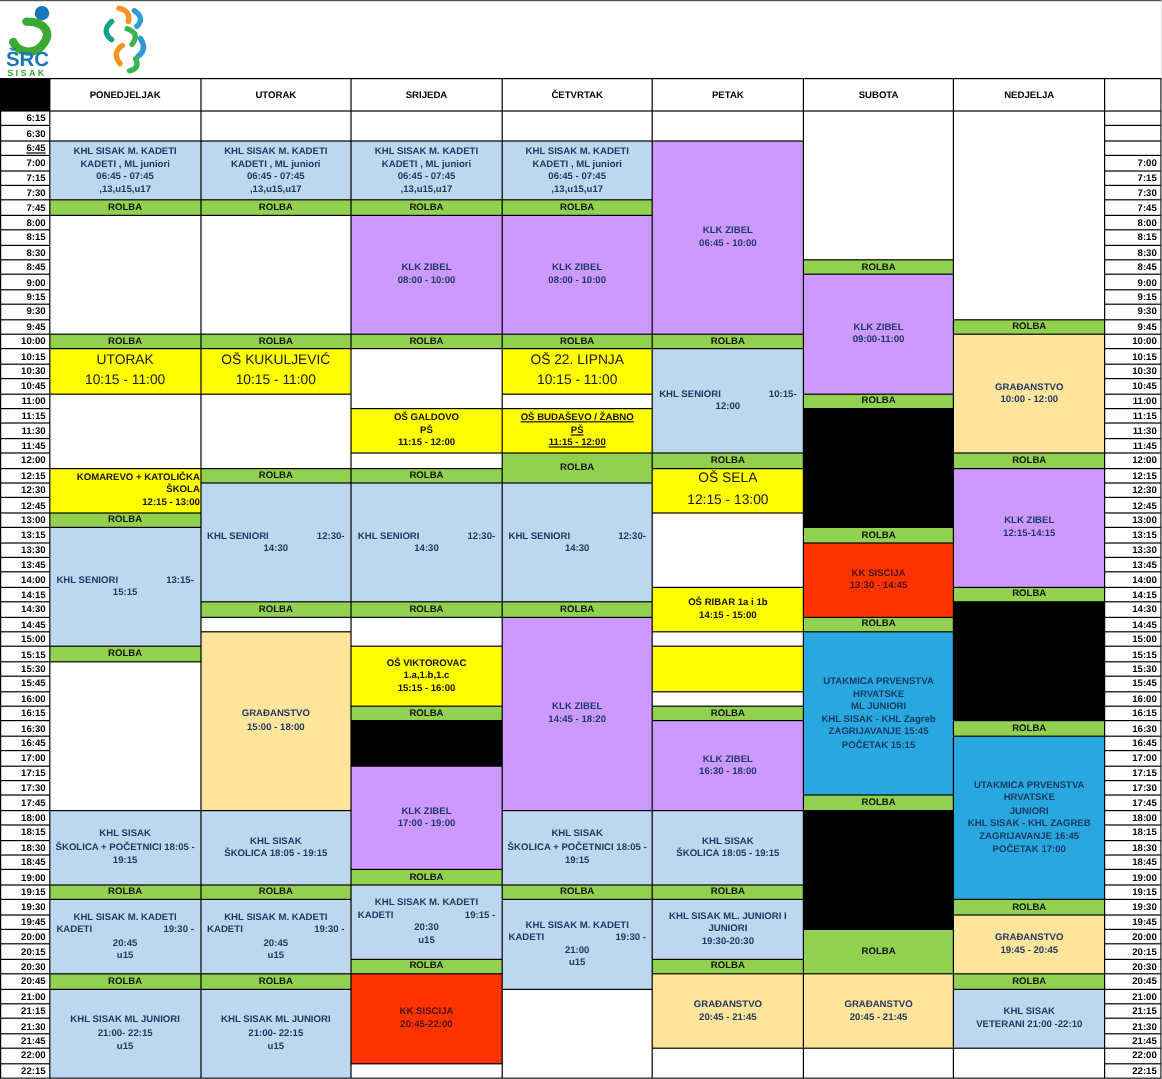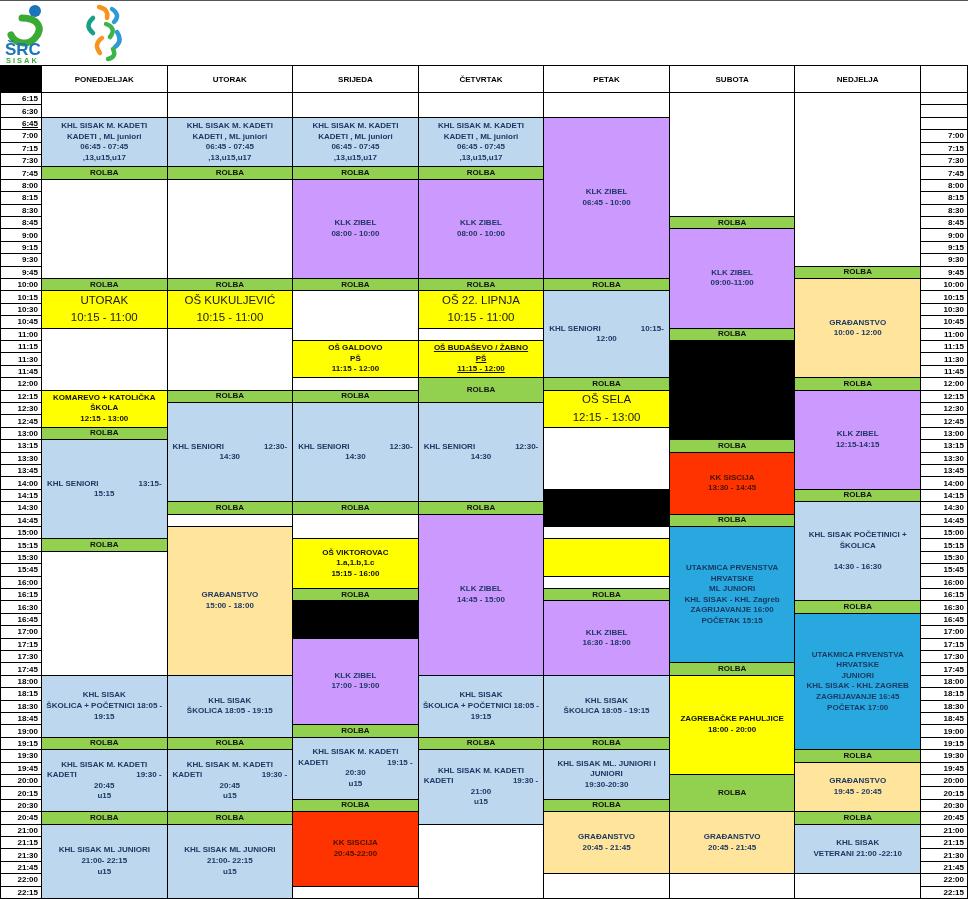--- a/index.html
+++ b/index.html
@@ -204,21 +204,21 @@
       <div class="cell block c-green" style="grid-area: 8 / 2 / span 1;">
         <div class="ln">ROLBA</div>
       </div>
       <div class="cell block c-green" style="grid-area: 17 / 2 / span 1;">
         <div class="ln">ROLBA</div>
       </div>
       <div class="cell block c-yellow big" style="grid-area: 18 / 2 / span 3;">
         <div class="ln">UTORAK</div>
         <div class="ln">10:15 - 11:00</div>
       </div>
-      <div class="cell block c-yellow" style="grid-area: 26 / 2 / span 3;">
+      <div class="cell block c-yellow" style="grid-area: 26 / 2 / span 3; text-align: right;">
         <div class="ln">KOMAREVO  + KATOLIČKA</div>
         <div class="ln">ŠKOLA</div>
         <div class="ln">12:15 - 13:00</div>
       </div>
       <div class="cell block c-green" style="grid-area: 29 / 2 / span 1;">
         <div class="ln">ROLBA</div>
       </div>
       <div class="cell block c-blue" style="grid-area: 30 / 2 / span 8;">
         <div class="ln split">
           <span>KHL SENIORI</span>
@@ -422,21 +422,21 @@
           <span>KHL SENIORI</span>
           <span>12:30-</span>
         </div>
         <div class="ln">14:30</div>
       </div>
       <div class="cell block c-green" style="grid-area: 35 / 5 / span 1;">
         <div class="ln">ROLBA</div>
       </div>
       <div class="cell block c-purple" style="grid-area: 36 / 5 / span 13;">
         <div class="ln">KLK ZIBEL</div>
-        <div class="ln">14:45 - 15:00</div>
+        <div class="ln">14:45 - 18:20</div>
       </div>
       <div class="cell block c-blue" style="grid-area: 49 / 5 / span 5;">
         <div class="ln">KHL SISAK</div>
         <div class="ln">ŠKOLICA + POČETNICI 18:05 -</div>
         <div class="ln">19:15</div>
       </div>
       <div class="cell block c-green" style="grid-area: 54 / 5 / span 1;">
         <div class="ln">ROLBA</div>
       </div>
       <div class="cell block c-blue" style="grid-area: 55 / 5 / span 6;">
@@ -464,20 +464,24 @@
           <span>10:15-</span>
         </div>
         <div class="ln">12:00</div>
       </div>
       <div class="cell block c-green" style="grid-area: 25 / 6 / span 1;">
         <div class="ln">ROLBA</div>
       </div>
       <div class="cell block c-yellow big" style="grid-area: 26 / 6 / span 3;">
         <div class="ln">OŠ SELA</div>
         <div class="ln">12:15 - 13:00</div>
+      </div>
+      <div class="cell block c-yellow" style="grid-area: 34 / 6 / span 3;">
+        <div class="ln">OŠ RIBAR 1a i 1b</div>
+        <div class="ln">14:15 - 15:00</div>
       </div>
       <div class="cell block c-yellow" style="grid-area: 38 / 6 / span 3; gap: 48px;">
         <div class="ln">OŠ RIBAR 1C</div>
         <div class="ln">15:15 - 16:00</div>
       </div>
       <div class="cell block c-green" style="grid-area: 42 / 6 / span 1;">
         <div class="ln">ROLBA</div>
       </div>
       <div class="cell block c-purple" style="grid-area: 43 / 6 / span 6;">
         <div class="ln">KLK ZIBEL</div>
@@ -525,29 +529,25 @@
         <div class="ln">13:30 - 14:45</div>
       </div>
       <div class="cell block c-green" style="grid-area: 36 / 7 / span 1;">
         <div class="ln">ROLBA</div>
       </div>
       <div class="cell block c-cyan" style="grid-area: 37 / 7 / span 11;">
         <div class="ln">UTAKMICA PRVENSTVA</div>
         <div class="ln">HRVATSKE</div>
         <div class="ln">ML JUNIORI</div>
         <div class="ln">KHL SISAK - KHL Zagreb</div>
-        <div class="ln">ZAGRIJAVANJE 16:00</div>
+        <div class="ln">ZAGRIJAVANJE 15:45</div>
         <div class="ln">POČETAK 15:15</div>
       </div>
       <div class="cell block c-green" style="grid-area: 48 / 7 / span 1;">
         <div class="ln">ROLBA</div>
-      </div>
-      <div class="cell block c-yellow" style="grid-area: 49 / 7 / span 8;">
-        <div class="ln">ZAGREBAČKE PAHULJICE</div>
-        <div class="ln">18:00 - 20:00</div>
       </div>
       <div class="cell block c-green" style="grid-area: 57 / 7 / span 3;">
         <div class="ln">ROLBA</div>
       </div>
       <div class="cell block c-tan" style="grid-area: 60 / 7 / span 5;">
         <div class="ln">GRAĐANSTVO</div>
         <div class="ln">20:45 - 21:45</div>
       </div>
       <div class="cell " style="grid-area: 2 / 7 / span 10;"></div>
       <div class="cell " style="grid-area: 65 / 7 / span 2;"></div>
@@ -560,26 +560,20 @@
       </div>
       <div class="cell block c-green" style="grid-area: 25 / 8 / span 1;">
         <div class="ln">ROLBA</div>
       </div>
       <div class="cell block c-purple" style="grid-area: 26 / 8 / span 8;">
         <div class="ln">KLK ZIBEL</div>
         <div class="ln">12:15-14:15</div>
       </div>
       <div class="cell block c-green" style="grid-area: 34 / 8 / span 1;">
         <div class="ln">ROLBA</div>
-      </div>
-      <div class="cell block c-blue" style="grid-area: 35 / 8 / span 8;">
-        <div class="ln">KHL SISAK POČETINICI +</div>
-        <div class="ln">ŠKOLICA</div>
-        <div class="ln">&nbsp;</div>
-        <div class="ln">14:30 - 16:30</div>
       </div>
       <div class="cell block c-green" style="grid-area: 43 / 8 / span 1;">
         <div class="ln">ROLBA</div>
       </div>
       <div class="cell block c-cyan" style="grid-area: 44 / 8 / span 11;">
         <div class="ln">UTAKMICA PRVENSTVA</div>
         <div class="ln">HRVATSKE</div>
         <div class="ln">JUNIORI</div>
         <div class="ln">KHL SISAK - KHL ZAGREB</div>
         <div class="ln">ZAGRIJAVANJE 16:45</div>

